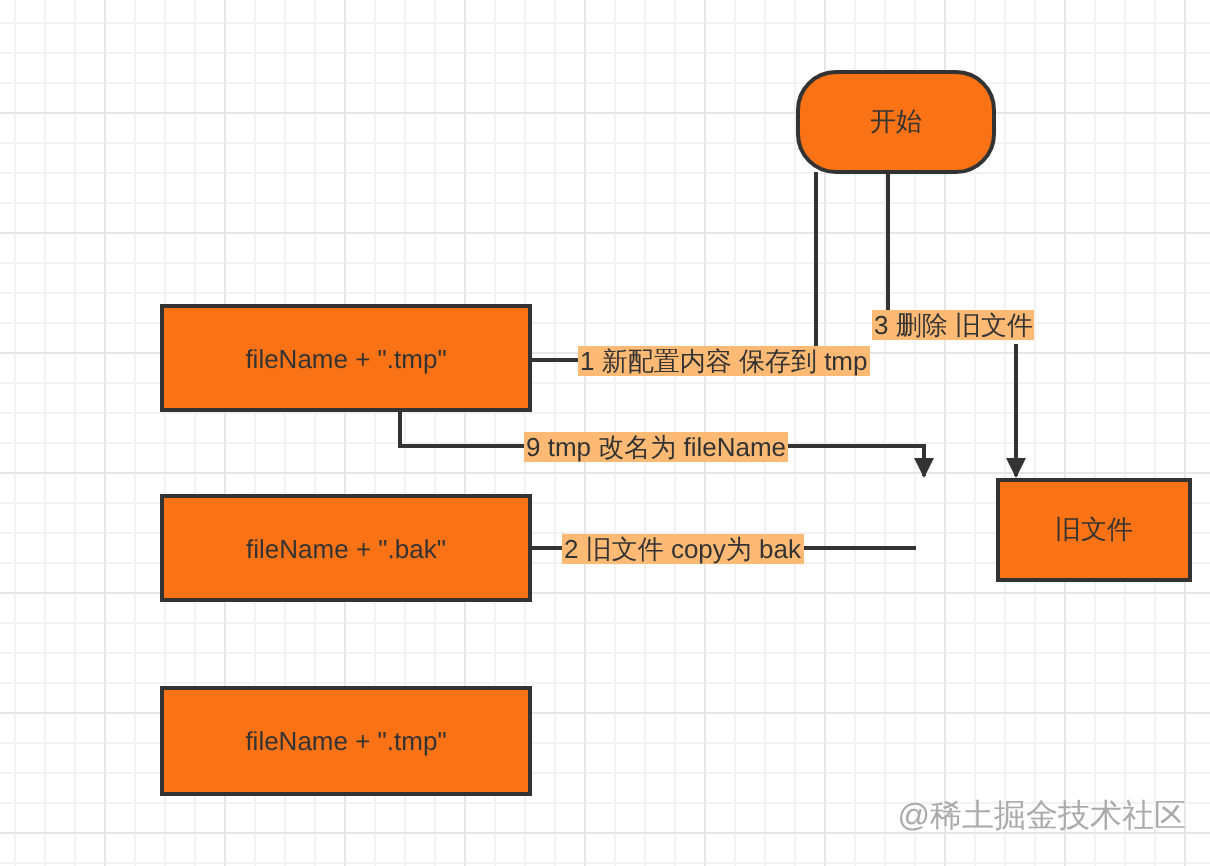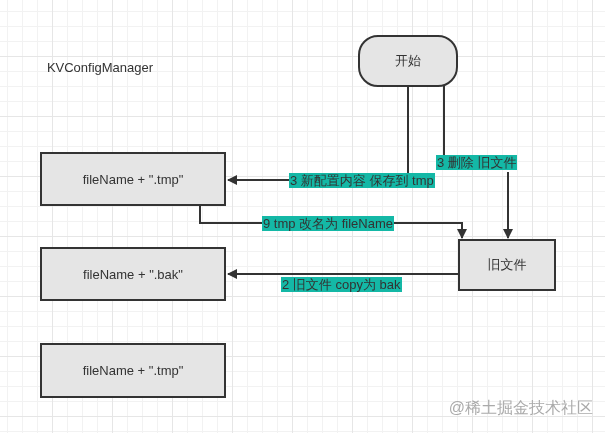--- a/index.html
+++ b/index.html
@@ -7,24 +7,24 @@
     font-family:"Liberation Sans","DejaVu Sans",sans-serif;color:#333;}
   .grid{position:absolute;left:0;top:0;width:605px;height:433px;
     background-image:
       linear-gradient(#e6e6e6 1px,transparent 1px),
       linear-gradient(90deg,#e6e6e6 1px,transparent 1px),
       linear-gradient(#f2f2f2 1px,transparent 1px),
       linear-gradient(90deg,#f2f2f2 1px,transparent 1px);
     background-size:60px 60px,60px 60px,15px 15px,15px 15px;
     background-position:-8px -4px,-8px -4px,-8px -4px,-8px -4px;}
   svg{position:absolute;left:0;top:0;}
-  .box{position:absolute;border:2px solid #333;background:#e5e5e5;box-sizing:border-box;
-    display:flex;align-items:center;justify-content:center;font-size:13px;color:#333;}
+  .box{position:absolute;border:2px solid #333;background:#f97316;box-sizing:border-box;
+    display:flex;align-items:center;justify-content:center;font-size:13px;color:#333;margin-left:40px;}
   .pill{border-radius:20px;}
-  .lbl{position:absolute;font-size:13px;color:#333;background:#14b8a6;white-space:nowrap;line-height:15px;padding:0 1px;}
+  .lbl{position:absolute;font-size:13px;color:#333;background:#fdba74;white-space:nowrap;line-height:15px;padding:0 1px;}
   .title{position:absolute;left:40px;top:60px;width:120px;text-align:center;font-size:13px;line-height:16px;color:#333;}
   .wm{position:absolute;right:12px;bottom:14px;font-size:16px;color:#aaa;}
 </style>
 </head>
 <body>
 
 <div class="grid"></div>
 
 <svg width="605" height="433">
   <defs>
@@ -37,27 +37,26 @@
 
   <polyline points="444,86 444,163" fill="none" stroke="#333" stroke-width="2"></polyline>
   <polyline points="508,172 508,238" fill="none" stroke="#333" stroke-width="2" marker-end="url(#ah)"></polyline>
 
   <polyline points="200,205 200,223 462,223 462,238" fill="none" stroke="#333" stroke-width="2" marker-end="url(#ah)"></polyline>
 
   <polyline points="458,274 228,274" fill="none" stroke="#333" stroke-width="2" marker-end="url(#ah)"></polyline>
 </svg>
 
 <div class="title">
-  <div>KVConfigManager</div>
 </div>
 
 <div class="box pill" style="left:358px;top:35px;width:100px;height:52px;">开始</div>
 <div class="box" style="left:40px;top:152px;width:186px;height:54px;">fileName + ".tmp"</div>
 <div class="box" style="left:40px;top:247px;width:186px;height:54px;">fileName + ".bak"</div>
 <div class="box" style="left:40px;top:343px;width:186px;height:55px;">fileName + ".tmp"</div>
 <div class="box" style="left:458px;top:239px;width:98px;height:52px;">旧文件</div>
 
-<div class="lbl" style="left:289px;top:173px;">3 新配置内容 保存到 tmp</div>
+<div class="lbl" style="left:289px;top:173px;">1 新配置内容 保存到 tmp</div>
 <div class="lbl" style="left:436px;top:155px;">3 删除 旧文件</div>
 <div class="lbl" style="left:262px;top:216px;">9 tmp 改名为 fileName</div>
-<div class="lbl" style="left:281px;top:277px;">2 旧文件 copy为 bak</div>
+<div class="lbl" style="left:281px;top:267px;">2 旧文件 copy为 bak</div>
 
 <div class="wm">@稀土掘金技术社区</div>
 
 </body></html>

